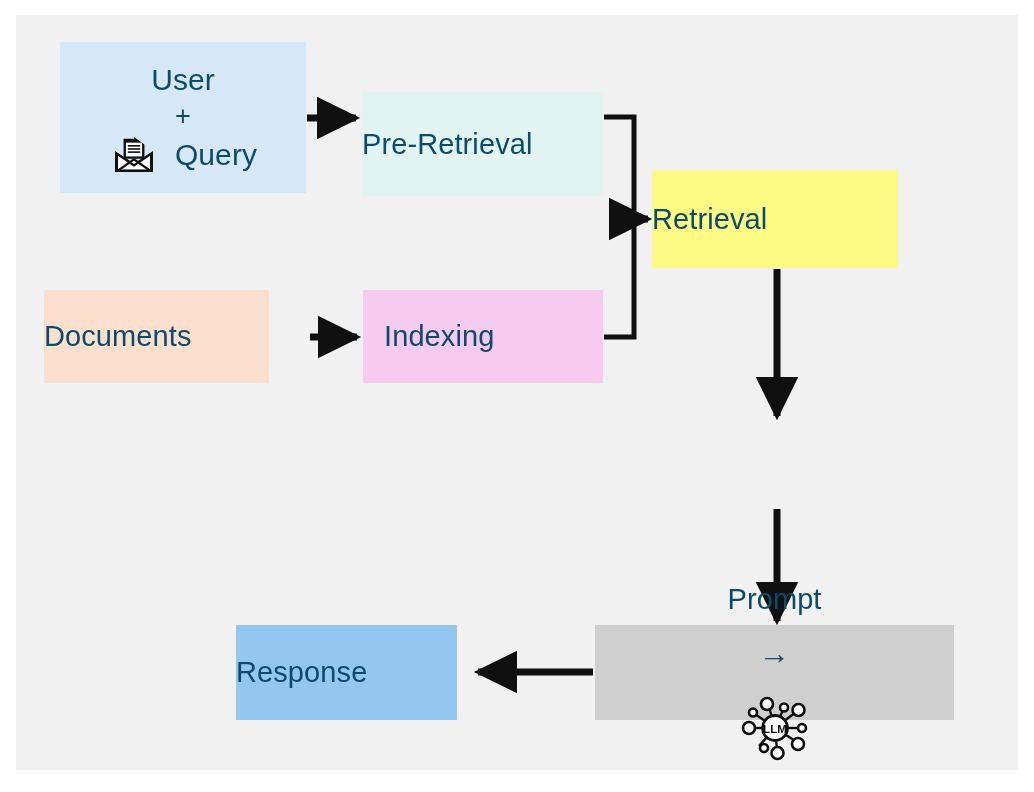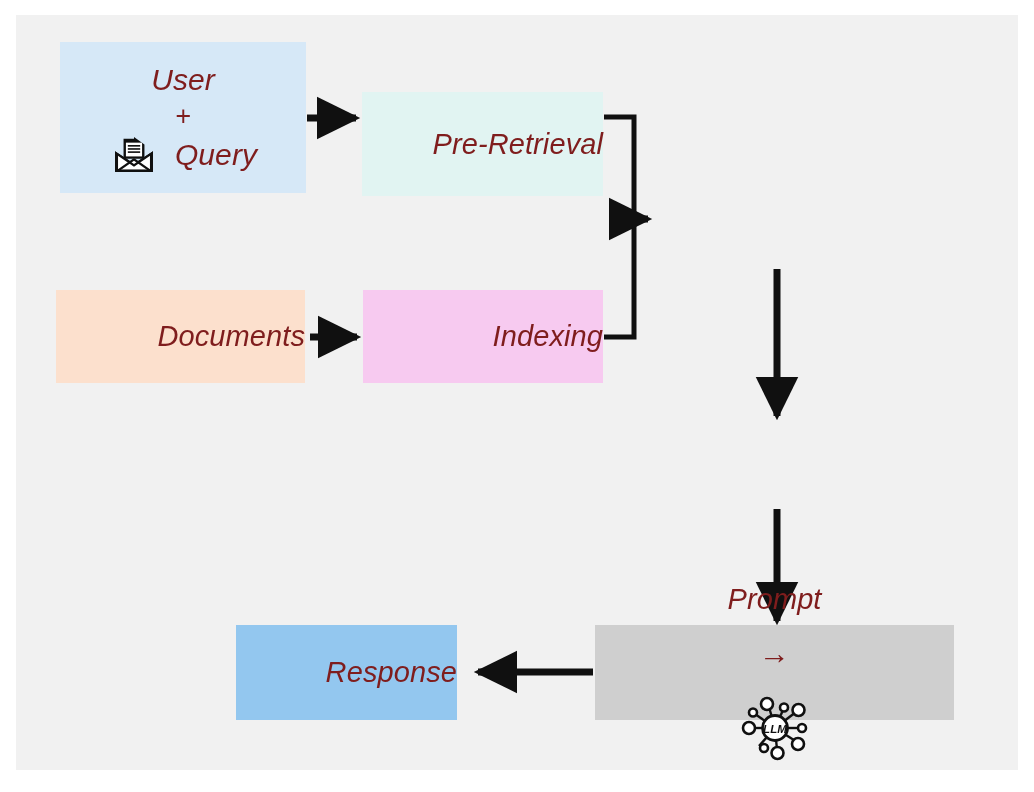--- a/index.html
+++ b/index.html
@@ -26,29 +26,28 @@
     top: 15px;
     width: 1002px;
     height: 755px;
     background: #f1f1f1;
   }
 
   .node {
     position: absolute;
     display: flex;
     align-items: center;
-    justify-content: flex-end;
+    justify-content: flex-start;
     box-sizing: border-box;
-    color: #7f1d1d;
+    color: #0c4a6e;
     font-family: "Liberation Sans", sans-serif;
     font-weight: 400;
     line-height: 1.25;
     text-align: center;
     letter-spacing: 0.1px;
-    font-style: italic;
   }
 
   
 
   #node-user-query {
     left: 60px;  top: 42px;  width: 246px; height: 151px;
     background: #d6e8f7;
     font-size: 30px;
   }
   #node-user-query .uq-inner {
@@ -83,29 +82,30 @@
   }
 
   #node-pre-retrieval {
     left: 362px; top: 60px; width: 241px; height: 104px;
     background: #e1f4f2;
     font-size: 29px;
     margin-top: 32px;
   }
 
   #node-documents {
-    left: 56px;  top: 290px; width: 249px; height: 93px;
+    left: 44px;  top: 290px; width: 225px; height: 93px;
     background: #fce0cd;
     font-size: 29px;
   }
 
   #node-indexing {
     left: 363px; top: 290px; width: 240px; height: 93px;
     background: #f7caf0;
     font-size: 29px;
+    padding-left: 21px;
   }
 
   #node-retrieval {
     left: 652px; top: 170px; width: 246px; height: 98px;
     background: #fcfc84;
     font-size: 29px;
   }
 
   #node-post-retrieval {
     left: 652px; top: 420px; width: 246px; height: 88px;
@@ -209,20 +209,23 @@
   </div>
 
   <div class="node" id="node-documents">
     <span>Documents</span>
   </div>
 
   <div class="node" id="node-indexing">
     <span>Indexing</span>
   </div>
 
+  <div class="node" id="node-retrieval">
+    <span>Retrieval</span>
+  </div>
 
 
   <div class="node" id="node-prompt-llm">
     <span class="prompt-inner">
       <span>Prompt</span>
       <span class="arrow-glyph">→</span>
       <svg id="llm-icon" viewBox="0 0 72 72" xmlns="http://www.w3.org/2000/svg">
         <g stroke="#101010" stroke-width="2.4" fill="none">
           <line x1="36" y1="36" x2="30" y2="15"></line>
           <line x1="36" y1="36" x2="44" y2="18"></line>

